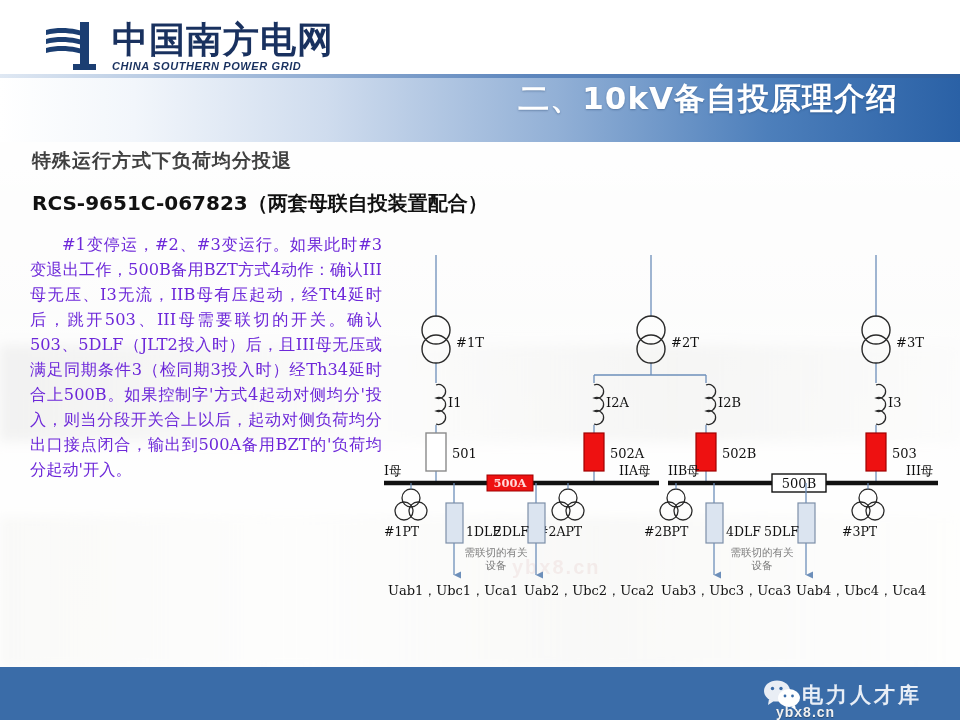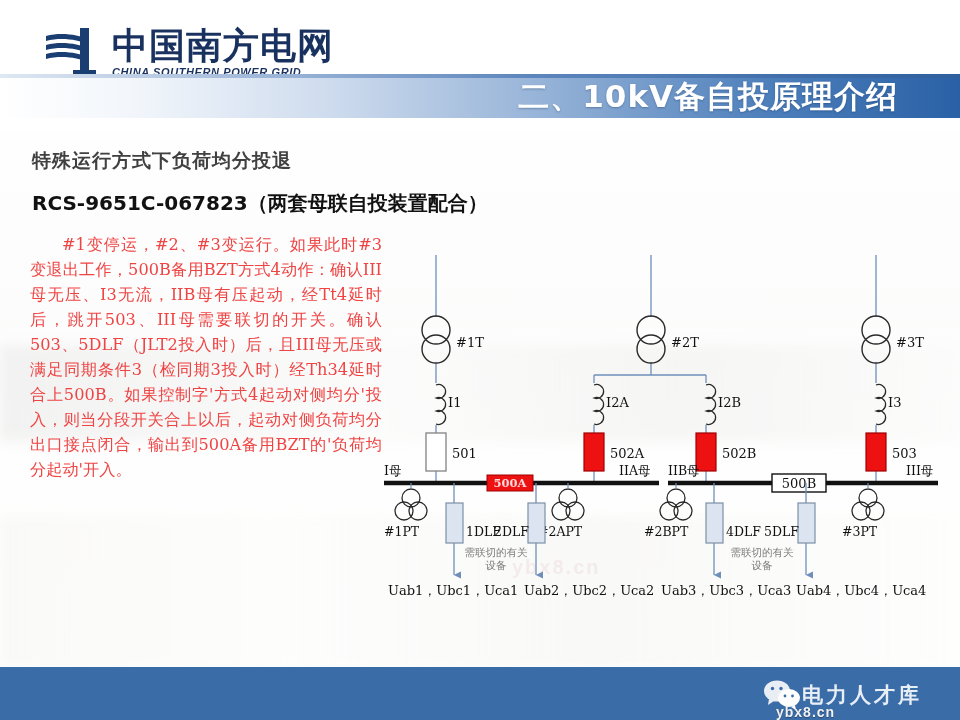--- a/index.html
+++ b/index.html
@@ -25,39 +25,39 @@
     content:"";position:absolute;left:0;top:72%;width:100%;height:28%;
     background:linear-gradient(90deg,rgba(236,236,232,.8),rgba(248,248,244,.5) 30%,rgba(232,232,228,.7) 62%,rgba(250,250,246,.55));
     filter:blur(5px);
   }
   .bg-veil{
     position:absolute;left:0;top:130px;width:960px;height:537px;
     background:rgba(255,255,255,0.62);z-index:1;
   }
 
   
-  .header{position:absolute;left:0;top:10px;width:804px;height:76px;background:#ffffff;z-index:5;}
+  .header{position:absolute;left:0;top:4px;width:804px;height:76px;background:#ffffff;z-index:5;}
   .logo-wrap{position:absolute;left:44px;top:16px;display:flex;align-items:flex-end;}
   .logo-mark{position:relative;width:60px;height:52px;margin-right:8px;}
   .logo-cn{font-family:"DejaVu Sans","Liberation Sans",sans-serif;font-size:36px;font-weight:bold;color:#19315f;letter-spacing:1px;line-height:38px;}
   .logo-en{font-family:"Liberation Sans",sans-serif;font-size:11px;font-weight:bold;color:#19315f;letter-spacing:.6px;line-height:12px;margin-top:1px;font-style:italic;}
   .company{
     position:absolute;right:22px;top:28px;
     font-family:"DejaVu Sans","Liberation Sans",sans-serif;
     font-size:25px;font-weight:bold;color:#a8bdd6;letter-spacing:2px;
     text-shadow:0 1px 0 #ffffff;
   }
 
   
   .titlebar-top{position:absolute;left:0;top:74px;width:960px;height:4px;
     background:linear-gradient(90deg,#dfe8f3 0%,#5d86bd 55%,#2f5f9e 100%);z-index:5;}
   .titlebar{
-    position:absolute;left:0;top:78px;width:960px;height:40px;z-index:5;
+    position:absolute;left:0;top:78px;width:960px;height:64px;z-index:5;
     background:linear-gradient(90deg,#ffffff 0%,#f2f6fb 14%,#cfdcee 34%,#92b0d6 58%,#4d7fbb 80%,#2a61a6 100%);
-    display:flex;align-items:flex-end;justify-content:flex-end;
+    display:flex;align-items:flex-start;justify-content:flex-end;
   }
   .titlebar .ttxt{
     font-family:"DejaVu Sans","Liberation Sans",sans-serif;
     font-size:31px;font-weight:bold;color:#ffffff;letter-spacing:1px;
     padding-right:62px;text-shadow:0 1px 2px rgba(20,50,90,.35);
   }
 
   
   .subtitle{
     position:absolute;left:32px;top:148px;z-index:6;
@@ -65,21 +65,21 @@
     font-size:19px;font-weight:bold;color:#404040;letter-spacing:1px;
   }
   .model-line{
     position:absolute;left:32px;top:190px;z-index:6;
     font-family:"DejaVu Sans","Liberation Sans",sans-serif;
     font-size:20px;font-weight:bold;color:#111111;letter-spacing:0px;white-space:nowrap;
   }
   .body-par{
     position:absolute;left:30px;top:232px;width:352px;z-index:6;
     font-family:"DejaVu Serif","Liberation Serif",serif;
-    font-size:16.2px;line-height:25px;color:#ef4444;text-align:justify;
+    font-size:16.2px;line-height:25px;color:#6d28d9;text-align:justify;
     text-indent:32px;
   }
 
   
   .diagram{position:absolute;left:376px;top:255px;width:570px;height:350px;z-index:6;}
   .diagram svg{display:block;}
 
   
   .bottombar{position:absolute;left:0;top:667px;width:960px;height:53px;background:#3a6ca8;z-index:7;}
   .wechat{position:absolute;left:762px;top:678px;z-index:8;}

